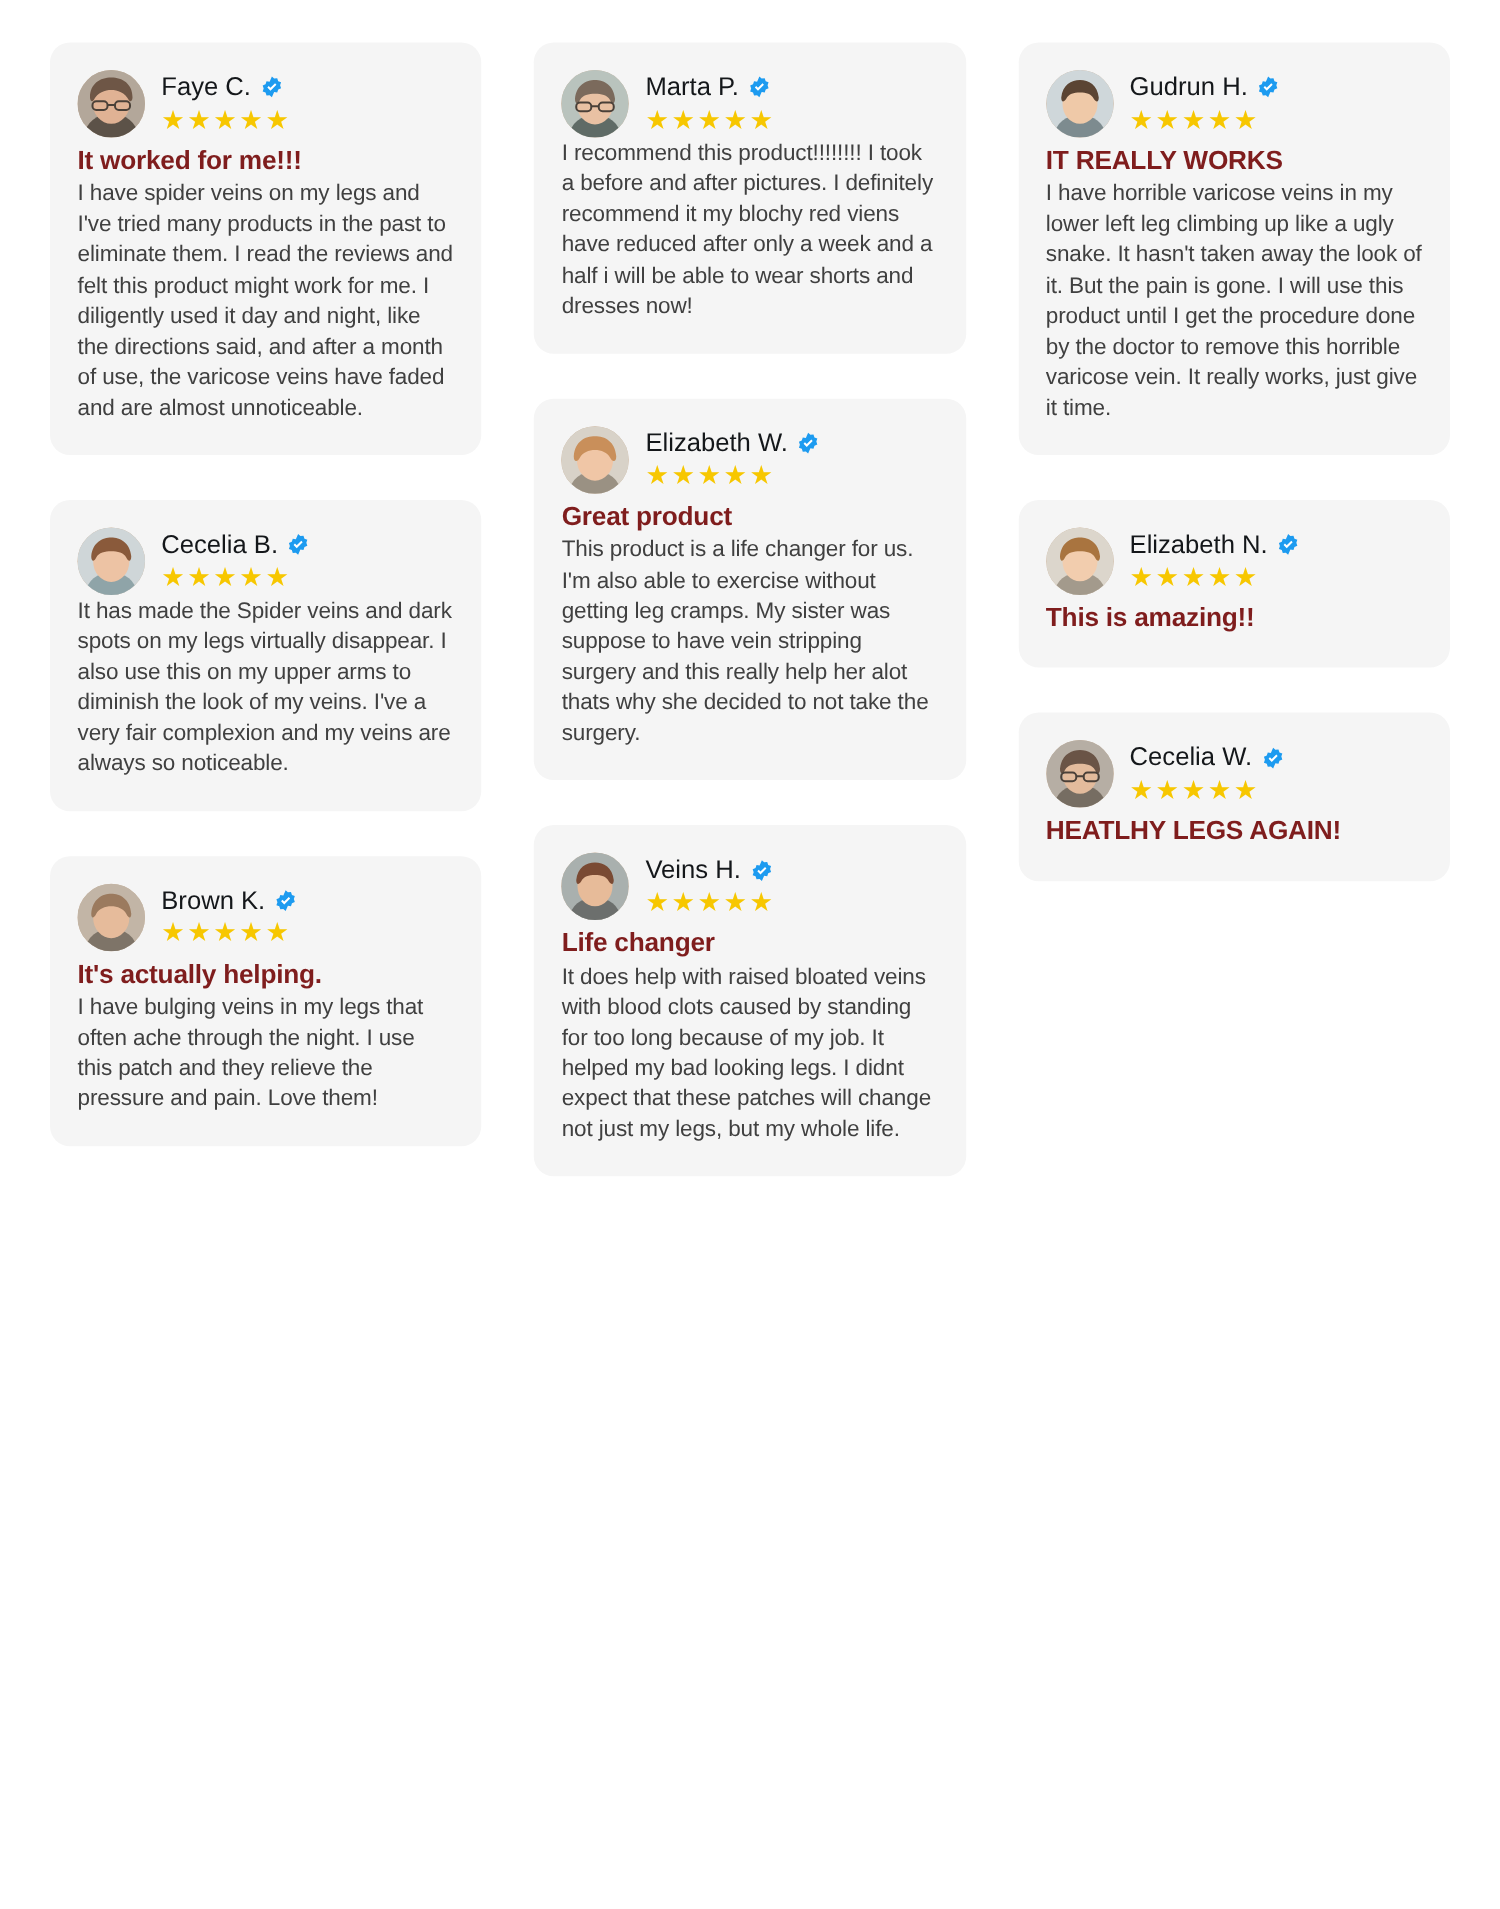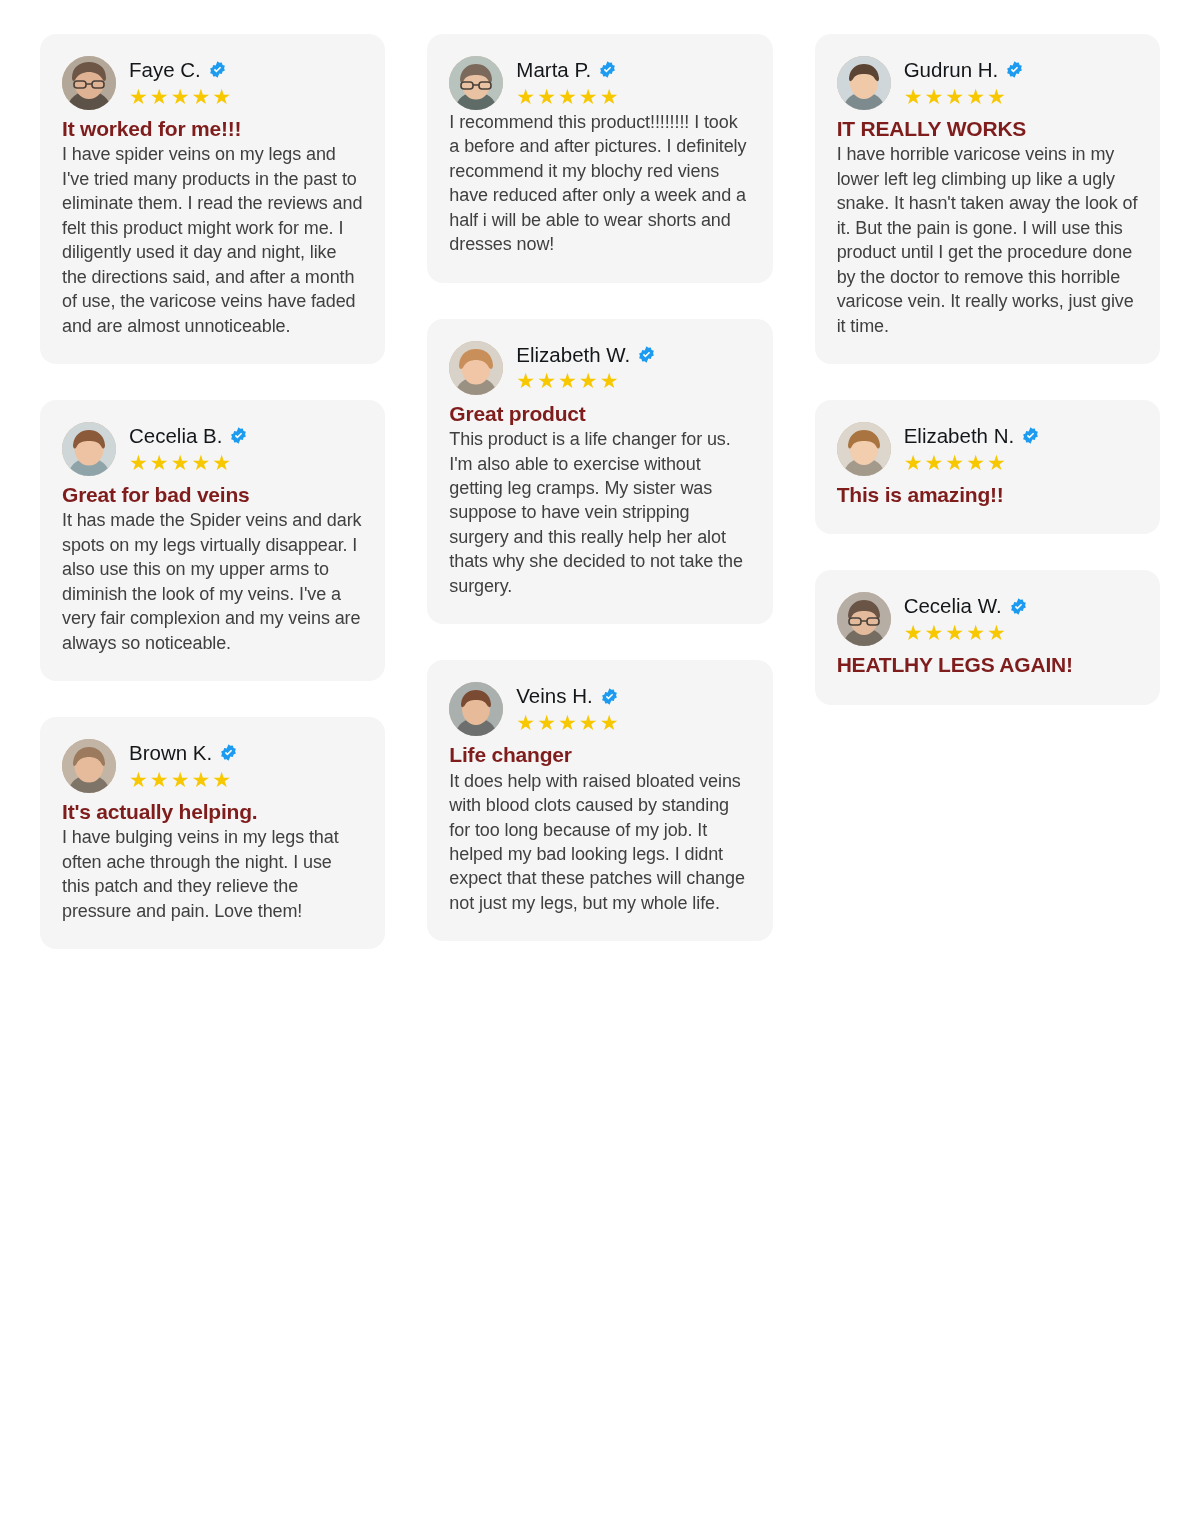--- a/index.html
+++ b/index.html
@@ -153,21 +153,20 @@
               <span class="verified">
                 <svg viewBox="0 0 24 24" aria-hidden="true">
                   <path fill="#1d9bf0" d="M12 1.5l2.3 2.1 3.1-.4 1 3 2.9 1.2-1 3 1 3-2.9 1.2-1 3-3.1-.4L12 22.5l-2.3-2.1-3.1.4-1-3-2.9-1.2 1-3-1-3 2.9-1.2 1-3 3.1.4z"></path>
                   <path fill="#ffffff" d="M10.6 15.8l-3.2-3.2 1.4-1.4 1.8 1.8 4.6-4.6 1.4 1.4z"></path>
                 </svg>
               </span>
             </div>
             <div class="stars">★★★★★</div>
           </div>
         </div>
-        <div class="title">Great for bad veins</div>
         <div class="body">It has made the Spider veins and dark spots on my legs virtually disappear. I also use this on my upper arms to diminish the look of my veins. I've a very fair complexion and my veins are always so noticeable.</div>
       </div>
 
       <div class="review-card">
         <div class="review-head">
           <div class="avatar">
             <svg viewBox="0 0 54 54" aria-hidden="true">
               <rect width="54" height="54" fill="#c2b5a6"></rect>
               <ellipse cx="27" cy="52" rx="20" ry="16" fill="#7e7468"></ellipse>
               <ellipse cx="27" cy="27" rx="14.5" ry="16.5" fill="#e6bb9b"></ellipse>

